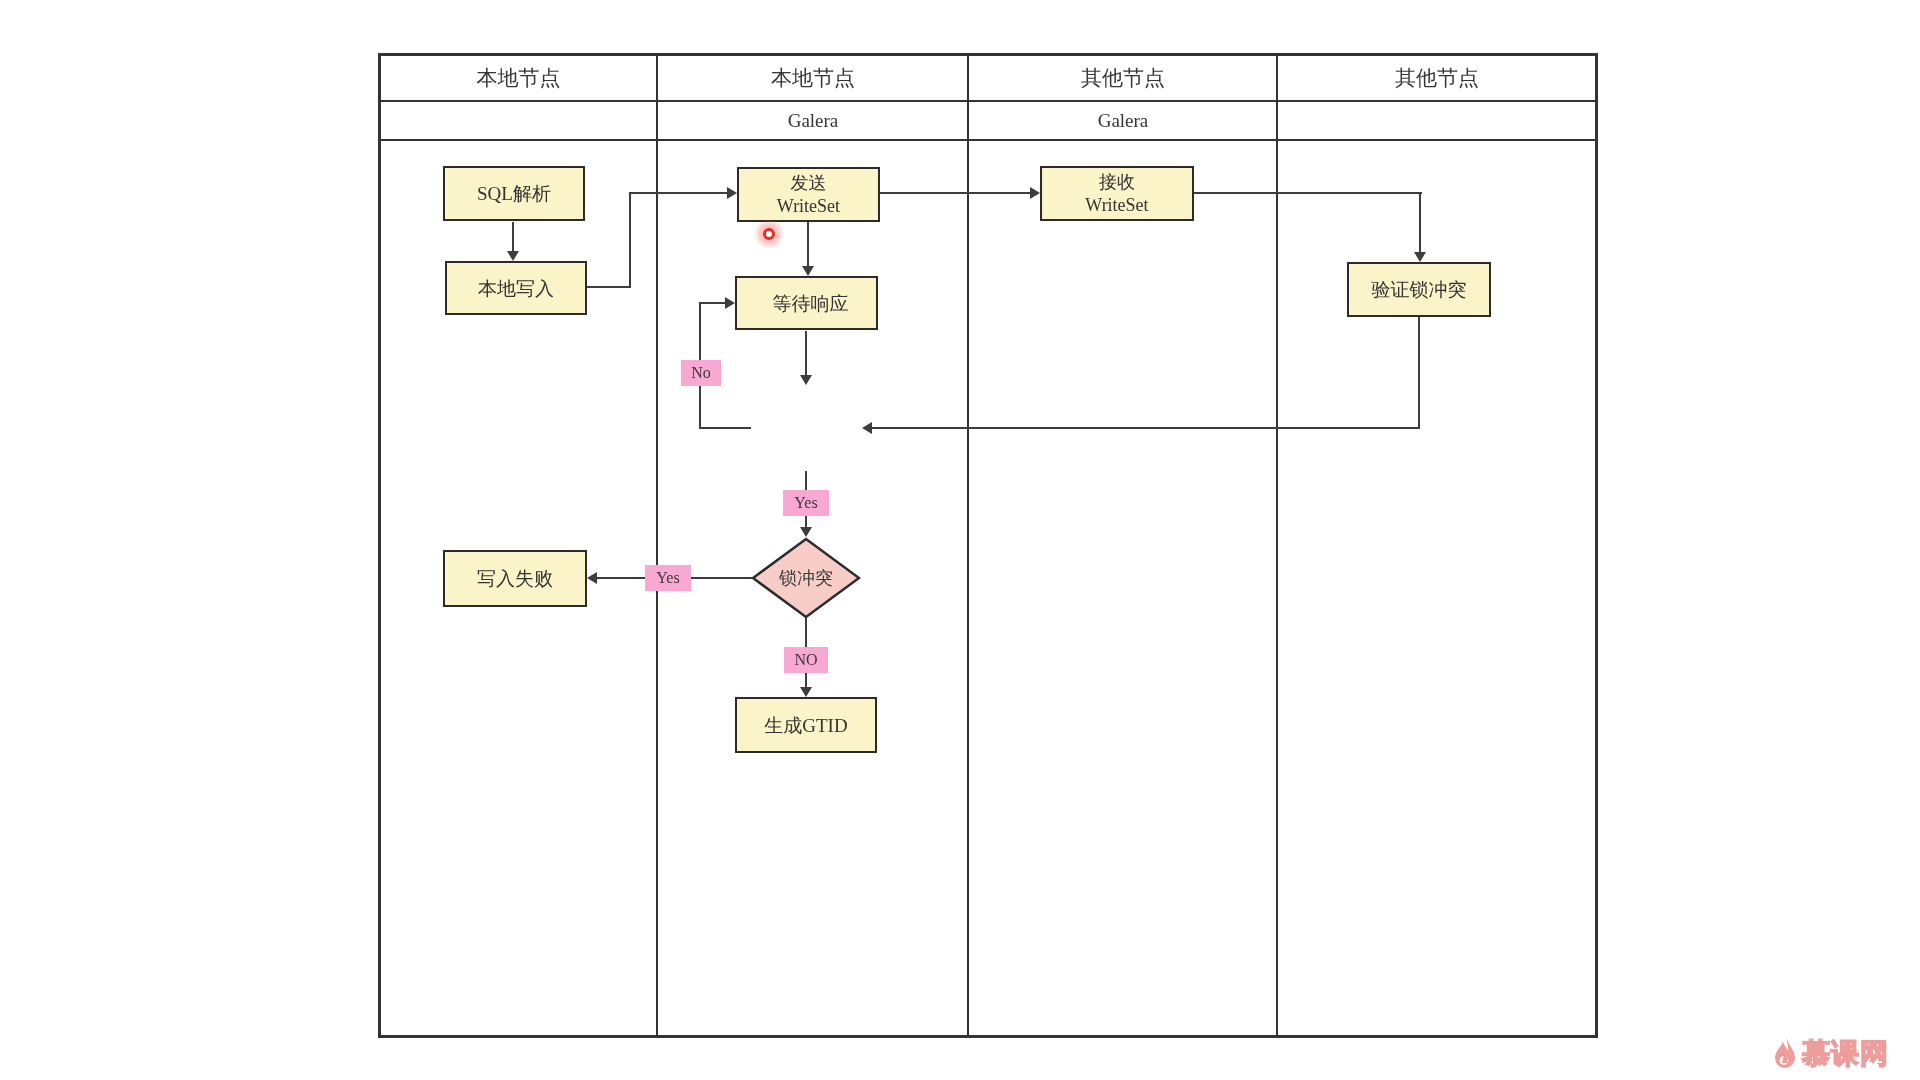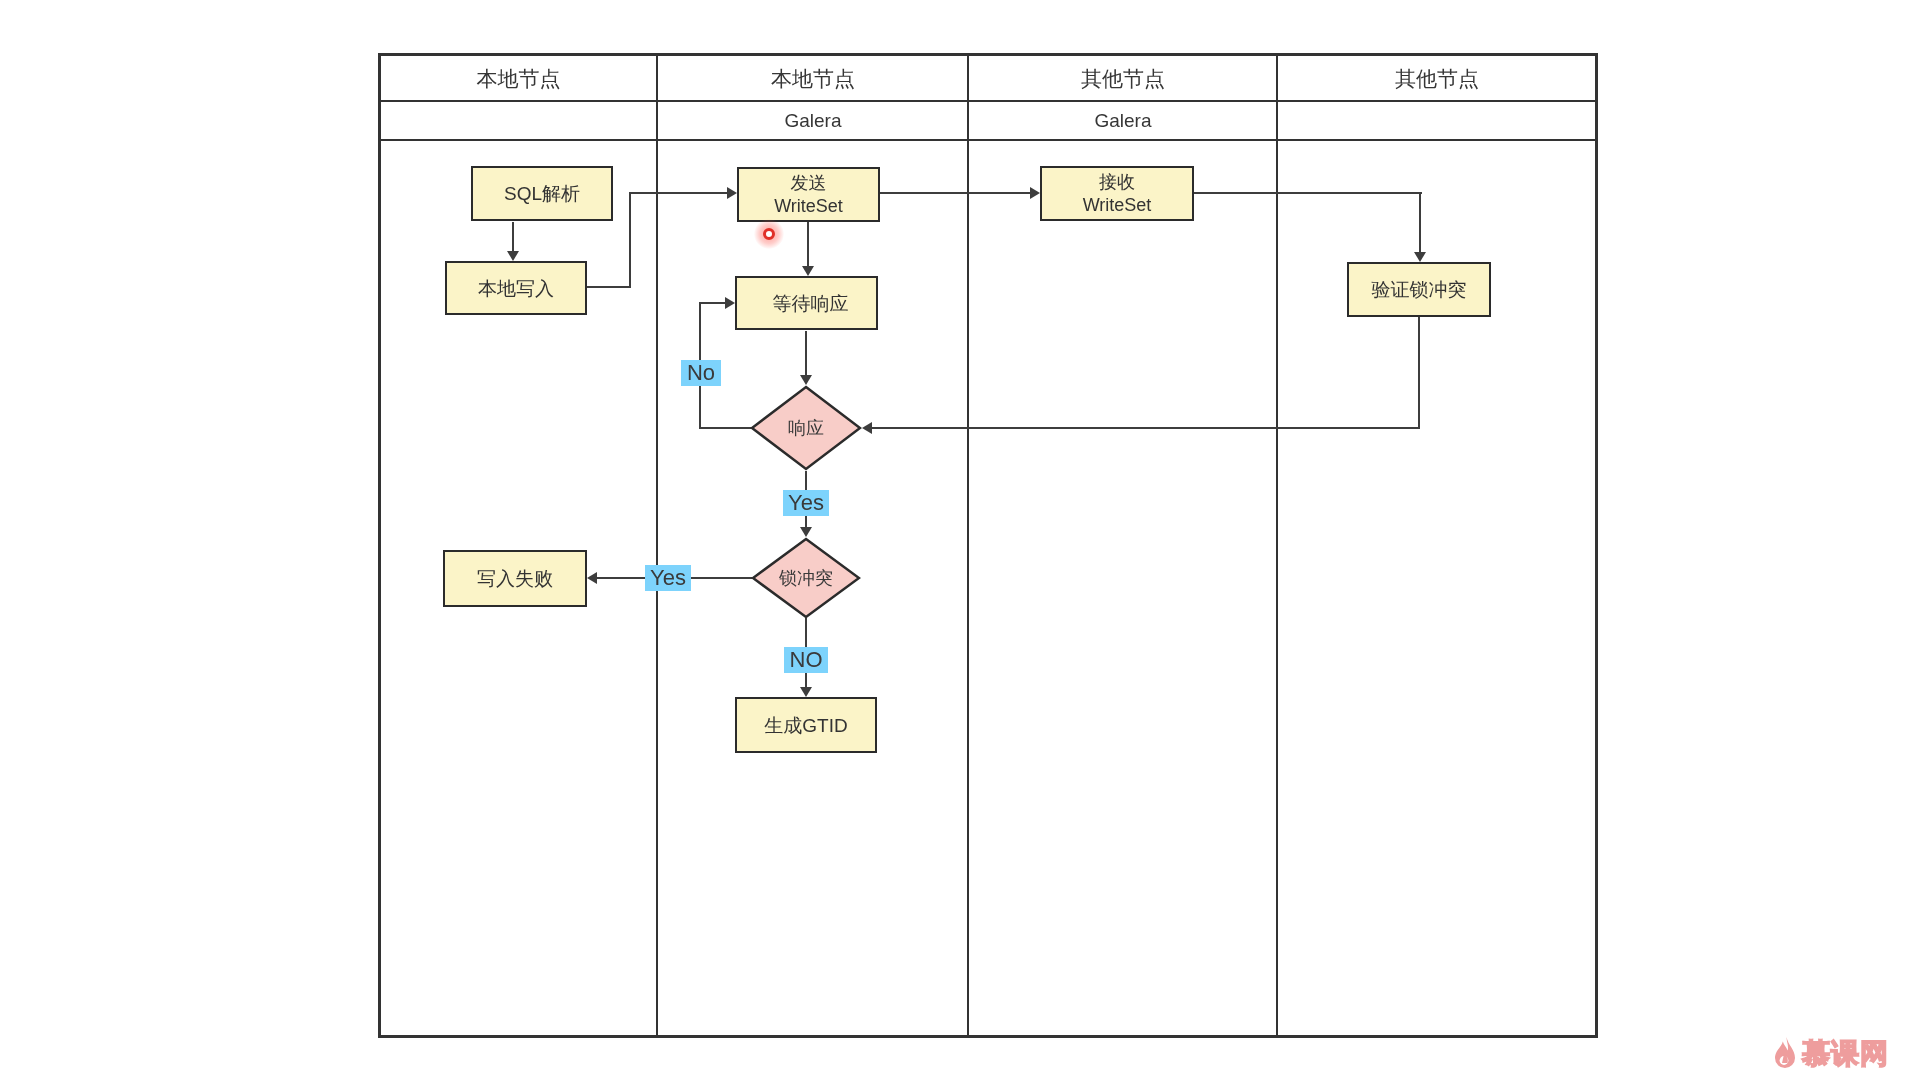--- a/index.html
+++ b/index.html
@@ -1,19 +1,19 @@
 <!DOCTYPE html>
 <html><head>
 <meta charset="utf-8">
 <style>
   * { margin:0; padding:0; box-sizing:border-box; }
   html,body { background:#ffffff; }
   .canvas {
     position:relative; width:1920px; height:1080px; background:#ffffff;
-    font-family:Liberation Sans, sans-serif; color:#3a3a3a;
+    font-family:Liberation Serif, serif; color:#3a3a3a;
     overflow:hidden;
   }
   
   .frame { position:absolute; left:378px; top:53px; width:1220px; height:985px;
            border:3px solid #333333; background:transparent; }
   .vline { position:absolute; top:56px; height:979px; width:2px; background:#333333; }
   .hline { position:absolute; left:381px; width:1214px; height:2px; background:#333333; }
   .lane-type { position:absolute; top:56px; height:45px; line-height:45px;
                text-align:center; font-size:21px; color:#363636; }
   .lane-role { position:absolute; top:103px; height:36px; line-height:36px;
@@ -26,22 +26,22 @@
   .diamond svg { display:block; }
   .diamond .dlabel { position:absolute; left:0; top:0; right:0; bottom:0;
           display:flex; align-items:center; justify-content:center;
           font-size:18px; color:#3a3a3a; }
   
   .ln  { position:absolute; background:#3d3d3d; }
   .arr { position:absolute; width:0; height:0; }
   .arr-d { border-left:6px solid transparent; border-right:6px solid transparent; border-top:10px solid #3d3d3d; }
   .arr-r { border-top:6px solid transparent; border-bottom:6px solid transparent; border-left:10px solid #3d3d3d; }
   .arr-l { border-top:6px solid transparent; border-bottom:6px solid transparent; border-right:10px solid #3d3d3d; }
-  .edge-label { position:absolute; background:#7dd3fc; text-align:center;
-                font-size:22px; color:#3a3a3a; line-height:26px; height:26px; }
+  .edge-label { position:absolute; background:#f9a8d4; text-align:center;
+                font-size:16px; color:#3a3a3a; line-height:26px; height:26px; }
   
   .cursor-glow { position:absolute; left:754px; top:219px; width:30px; height:30px;
                  border-radius:50%;
                  background:radial-gradient(circle, rgba(255,70,60,0.55) 0%, rgba(255,90,80,0.30) 45%, rgba(255,120,110,0) 72%); }
   .cursor-ring { position:absolute; left:763px; top:228px; width:12px; height:12px;
                  border:3px solid #e03028; background:#ffffff; border-radius:50%; }
   
   .watermark { position:absolute; left:1772px; top:1033px; height:42px;
                display:flex; align-items:center; }
   .wm-text { font-size:28px; letter-spacing:1px; margin-left:4px;
@@ -103,21 +103,21 @@
   <div class="edge-label" style="left:783px;top:490px;width:46px;">Yes</div>
 
   <div class="ln" style="left:596px;top:577px;width:156px;height:2px;"></div>
   <div class="arr arr-l" style="left:587px;top:572px;"></div>
   <div class="edge-label" style="left:645px;top:565px;width:46px;">Yes</div>
 
   <div class="ln" style="left:805px;top:618px;width:2px;height:71px;"></div>
   <div class="arr arr-d" style="left:800px;top:687px;"></div>
   <div class="edge-label" style="left:784px;top:647px;width:44px;">NO</div>
 
-  <div class="node" style="left:443px;top:166px;width:142px;height:55px;margin-left:28px;">
+  <div class="node" style="left:443px;top:166px;width:142px;height:55px;">
     <span>SQL解析</span>
   </div>
   <div class="node" style="left:445px;top:261px;width:142px;height:54px;">
     <span>本地写入</span>
   </div>
   <div class="node" style="left:737px;top:167px;width:143px;height:55px;font-size:18px;line-height:23px;">
     <span>发送</span>
     <span>WriteSet</span>
   </div>
   <div class="node" style="left:735px;top:276px;width:143px;height:54px;padding-left:8px;">
@@ -130,26 +130,20 @@
     <span>生成GTID</span>
   </div>
   <div class="node" style="left:1040px;top:166px;width:154px;height:55px;font-size:18px;line-height:23px;text-align:center;">
     <span>接收</span>
     <span>WriteSet</span>
   </div>
   <div class="node" style="left:1347px;top:262px;width:144px;height:55px;">
     <span>验证锁冲突</span>
   </div>
 
-  <div class="diamond" style="left:750px;top:385px;width:112px;height:86px;">
-    <svg width="112" height="86" viewBox="0 0 112 86">
-      <polygon points="56,2 110,43 56,84 2,43" stroke="#2b2b2b" stroke-width="2.5" fill="#f8cdc8"></polygon>
-    </svg>
-    <div class="dlabel">响应</div>
-  </div>
   <div class="diamond" style="left:751px;top:537px;width:110px;height:82px;">
     <svg width="110" height="82" viewBox="0 0 110 82">
       <polygon points="55,2 108,41 55,80 2,41" stroke="#2b2b2b" stroke-width="2.5" fill="#f8cdc8"></polygon>
     </svg>
     <div class="dlabel">锁冲突</div>
   </div>
 
   <div class="cursor-glow"></div>
   <div class="cursor-ring"></div>
 

